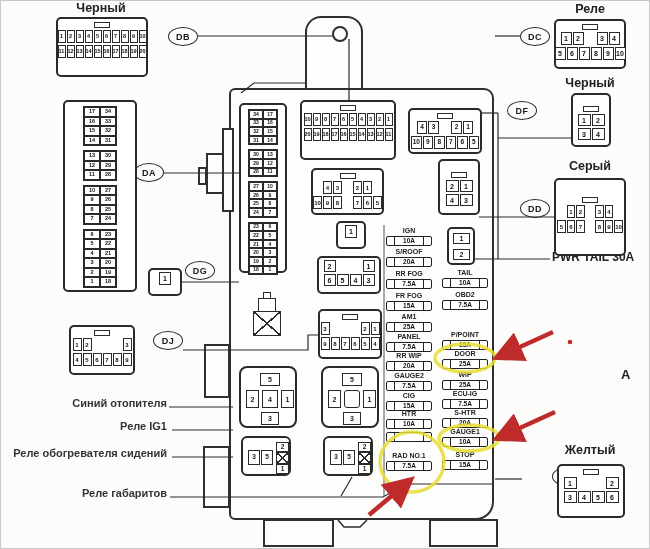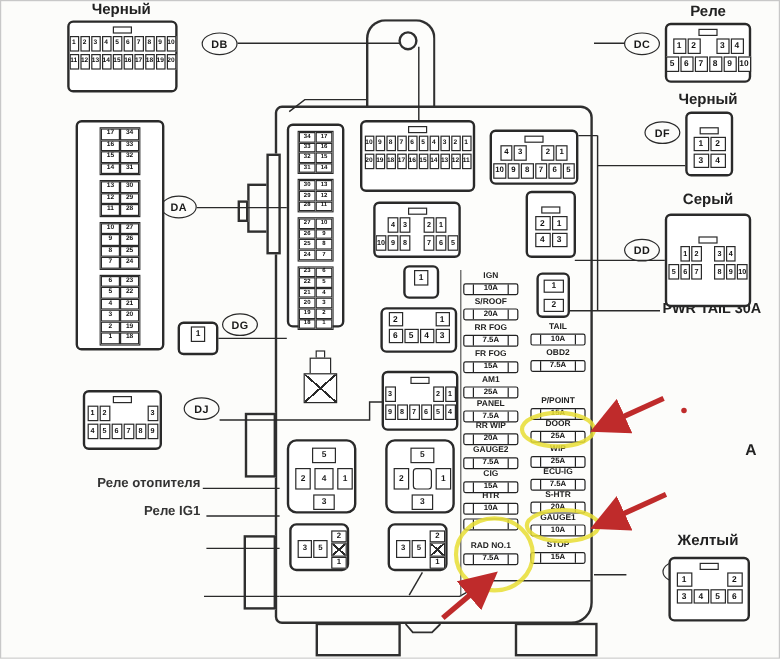--- a/index.html
+++ b/index.html
@@ -80,26 +80,28 @@
   <div class="title" style="left:547px;top:2px;">Реле</div>
   <div class="title" style="left:547px;top:76px;">Черный</div>
   <div class="title" style="left:547px;top:159px;">Серый</div>
   <div class="title" style="left:547px;top:443px;">Желтый</div>
 
   <div class="oval" style="left:167px;top:26px;">DB</div>
   <div class="oval" style="left:133px;top:162px;">DA</div>
   <div class="oval" style="left:184px;top:260px;">DG</div>
   <div class="oval" style="left:152px;top:330px;">DJ</div>
   <div class="oval" style="left:519px;top:26px;">DC</div>
-  <div class="oval" style="left:536px;top:100px;">DF</div>
+  <div class="oval" style="left:506px;top:100px;">DF</div>
   <div class="oval" style="left:519px;top:198px;">DD</div>
   <div class="oval" style="left:551px;top:466px;">DH</div>
 
-  <div class="sidelabel" style="top:397px;">Реле отопителя</div>
+  <div class="sidelabel" style="top:397px;">Синий отопителя</div>
   <div class="sidelabel" style="top:420px;">Реле IG1</div>
+  <div class="sidelabel" style="top:447px;">Реле обогревателя сидений</div>
+  <div class="sidelabel" style="top:487px;">Реле габаритов</div>
 
   <div class="plainlabel" style="left:551px;top:250px;font-size:12px;">PWR TAIL 30A</div>
   <div class="plainlabel" style="left:620px;top:367px;font-size:13px;font-weight:600;">A</div>
 
   <div id="connectors-root">
       <div class="shell" style="left: 55px; top: 16px; width: 92px; height: 60px;">
         <div class="latch"></div>
         <div class="pinrow">
           <div class="pin" style="width: 8px; height: 13px; font-size: 5.5px;">1</div>
           <div class="pin" style="width: 8px; height: 13px; font-size: 5.5px;">2</div>

